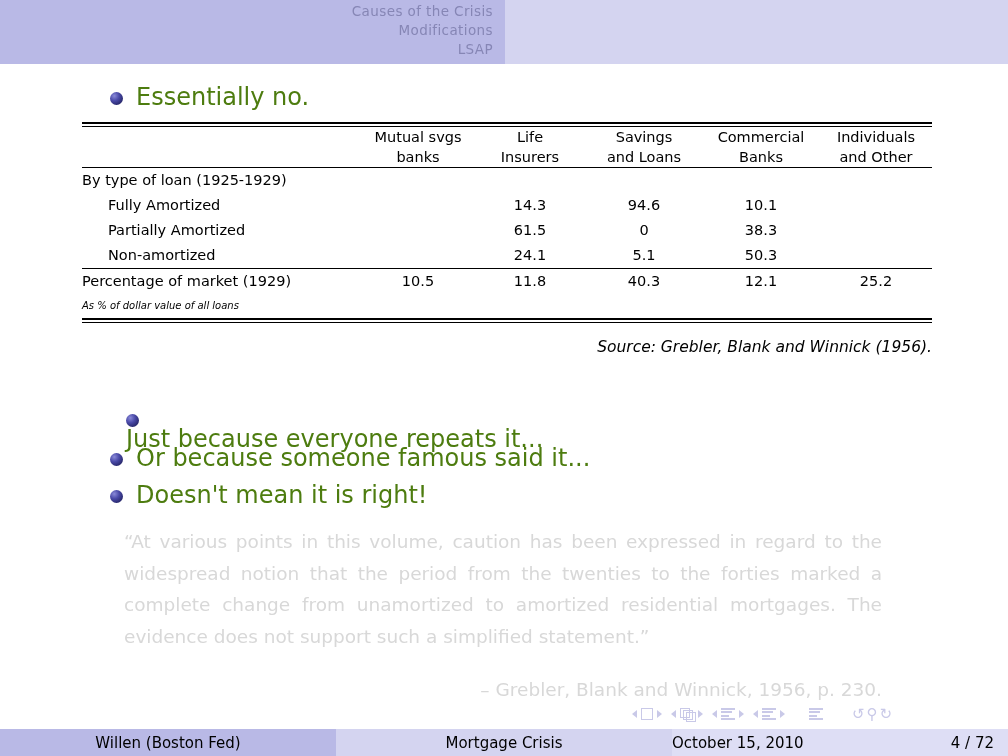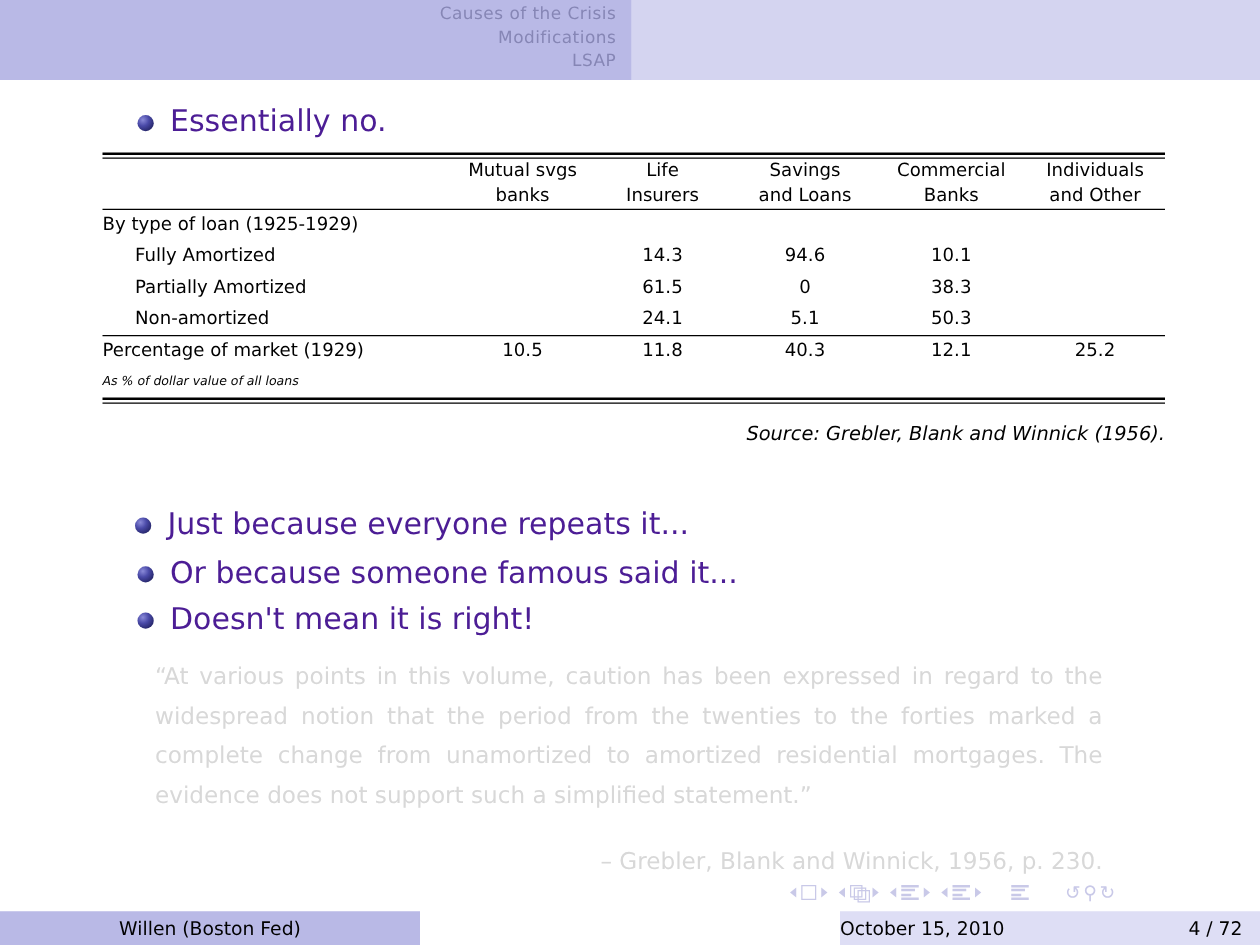--- a/index.html
+++ b/index.html
@@ -55,27 +55,27 @@
   .ball {
     width: 13px; height: 13px;
     border-radius: 50%;
     background: radial-gradient(circle at 33% 30%, #8a8ad8 0%, #4a4aa8 38%, #2b2b72 72%, #1b1b4d 100%);
     flex: 0 0 auto;
     margin-right: 13px;
   }
   .bullet-text {
     font-size: 24px;
     line-height: 1;
-    color: #4c1d95;
+    color: #4d7c0f;
     white-space: nowrap;
     text-align: center;
   }
   #b-essentially { left: 110px; top: 85px; }
   #b-essentially .ball { margin-top: 7px; }
-  #b-just { left: 108px; top: 407px; }
+  #b-just { left: 126px; top: 407px; flex-direction: column; }
   #b-just .ball { margin-top: 7px; }
   #b-or { left: 110px; top: 446px; }
   #b-or .ball { margin-top: 7px; }
   #b-doesnt { left: 110px; top: 483px; }
   #b-doesnt .ball { margin-top: 7px; }
 
   
   #table-wrap {
     position: absolute;
     left: 82px; top: 122px;
@@ -423,17 +423,20 @@
     <span class="arcicon">⚲</span>
     <span class="arcicon">↻</span>
   </div>
 </div>
 
 <div id="footbar-overline"></div>
 <div id="footbar">
   <div class="foot-seg" id="foot-a">
     <span>Willen  (Boston Fed)</span>
   </div>
+  <div class="foot-seg" id="foot-b">
+    <span>Mortgage Crisis</span>
+  </div>
   <div class="foot-seg" id="foot-c">
     <span class="date">October 15, 2010</span>
     <span class="page">4 / 72</span>
   </div>
 </div>
 
 </body></html>

